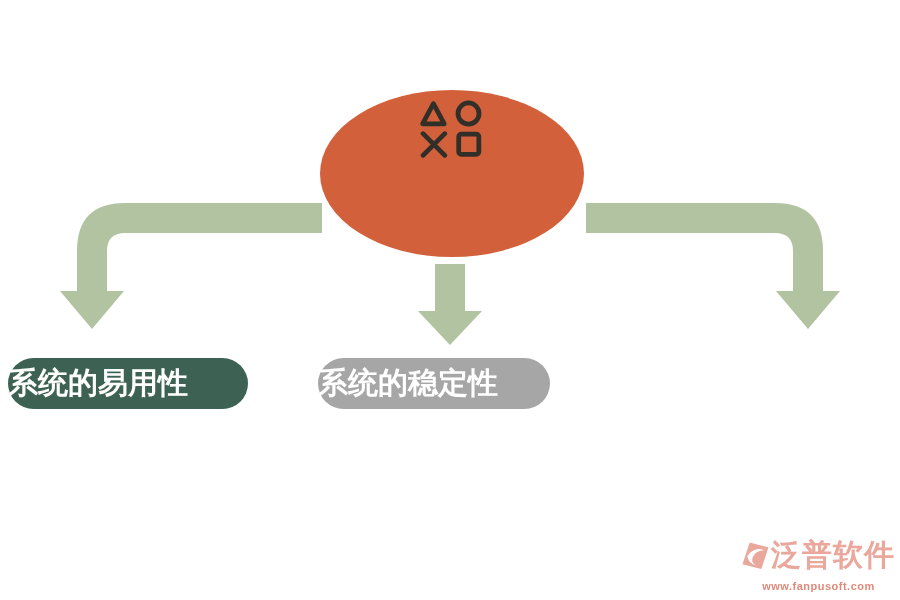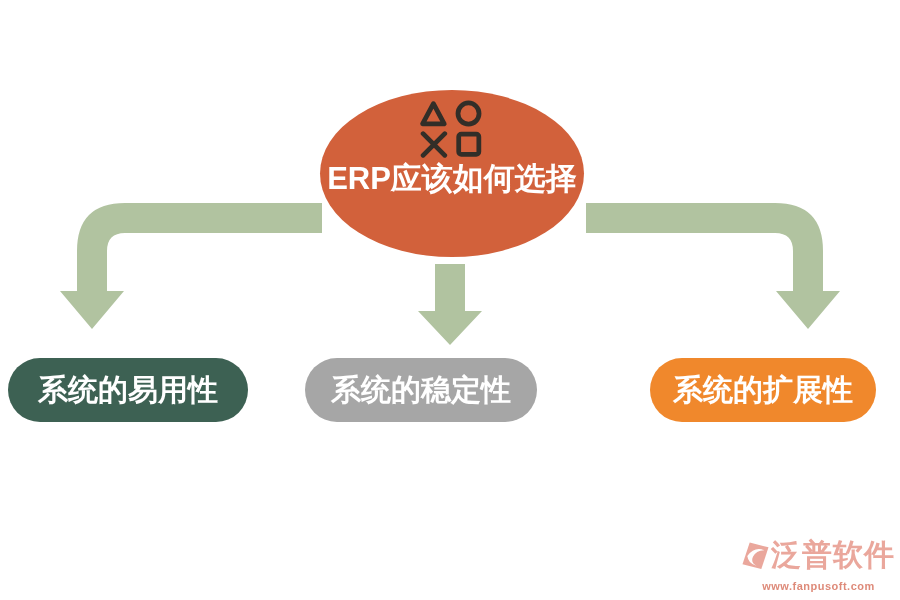--- a/index.html
+++ b/index.html
@@ -24,30 +24,30 @@
     margin-top:4px;
     color:#ffffff;
     font-size:31px;
     font-weight:bold;
     white-space:nowrap;
     letter-spacing:0px;
     line-height:1.1;
   }
   .pill{
     position:absolute;
-    top:358px;height:64px;
+    top:358px;height:51px;
     border-radius:32px;
-    display:flex;align-items:center;justify-content:center;
+    display:flex;align-items:center;justify-content:flex-start;
     color:#ffffff;
     font-size:30px;
     font-weight:bold;
     white-space:nowrap;
   }
   .pill-left{left:8px;width:240px;}
-  .pill-middle{left:305px;width:232px;font-family:Liberation Mono, monospace;}
+  .pill-middle{left:318px;width:232px;font-family:Liberation Mono, monospace;}
   .pill-right{left:650px;width:226px;}
   .watermark{
     position:absolute;
     right:5px;bottom:8px;
     display:flex;flex-direction:column;align-items:center;
   }
   .brand-row{display:flex;align-items:center;gap:2px;}
   .brand-logo{width:27px;height:28px;display:block;}
   .brand-name{
     font-size:30px;
@@ -73,31 +73,27 @@
     <path d="M 586 203 L 775 203 Q 823 203 823 251 L 823 291 L 840 291 L 808 329 L 776 291 L 793 291 L 793 251 Q 793 233 775 233 L 586 233 Z" fill="#B1C3A0"></path>
   </svg>
 
   <div class="root-ellipse" style="background: rgb(210, 97, 59);">
     <svg class="shapes-icon" viewBox="0 0 62 56" aria-hidden="true" fill="none" stroke-width="4.6" stroke-linejoin="round" stroke-linecap="round">
       <path d="M13 3.5 L23.5 23 L2.5 23 Z" stroke="#322E28"></path>
       <circle cx="47" cy="13" r="10.2" stroke="#322E28"></circle>
       <path d="M3 32.5 L24 53.5 M24 32.5 L3 53.5" stroke="#322E28"></path>
       <rect x="37.5" y="33" width="19.5" height="19.5" rx="2.5" stroke="#322E28"></rect>
     </svg>
-    <div class="root-label">ERP应该如何选择</div>
   </div>
 
   <div class="pill pill-left" style="background: rgb(61, 97, 83);">
     <span>系统的易用性</span>
   </div>
   <div class="pill pill-middle" style="background: rgb(166, 166, 166);">
     <span>系统的稳定性</span>
-  </div>
-  <div class="pill pill-right" style="background: rgb(240, 136, 44);">
-    <span>系统的扩展性</span>
   </div>
 
   <div class="watermark">
     <div class="brand-row">
       <svg class="brand-logo" viewBox="0 0 28 29" aria-hidden="true">
         <path d="M8 0.5 L27.5 5.5 L20 28 L0.5 23 Z" fill="#EAA79C"></path>
         <path fill="#ffffff" d="M5.5 14.5 Q13 4.5 23 8.5 Q14.5 9 11.5 15 Q8.5 21 15 24.5 Q6.5 22.5 5.5 14.5 Z"></path>
       </svg>
       <span class="brand-name" style="color: rgb(234, 167, 156);">泛普软件</span>
     </div>

